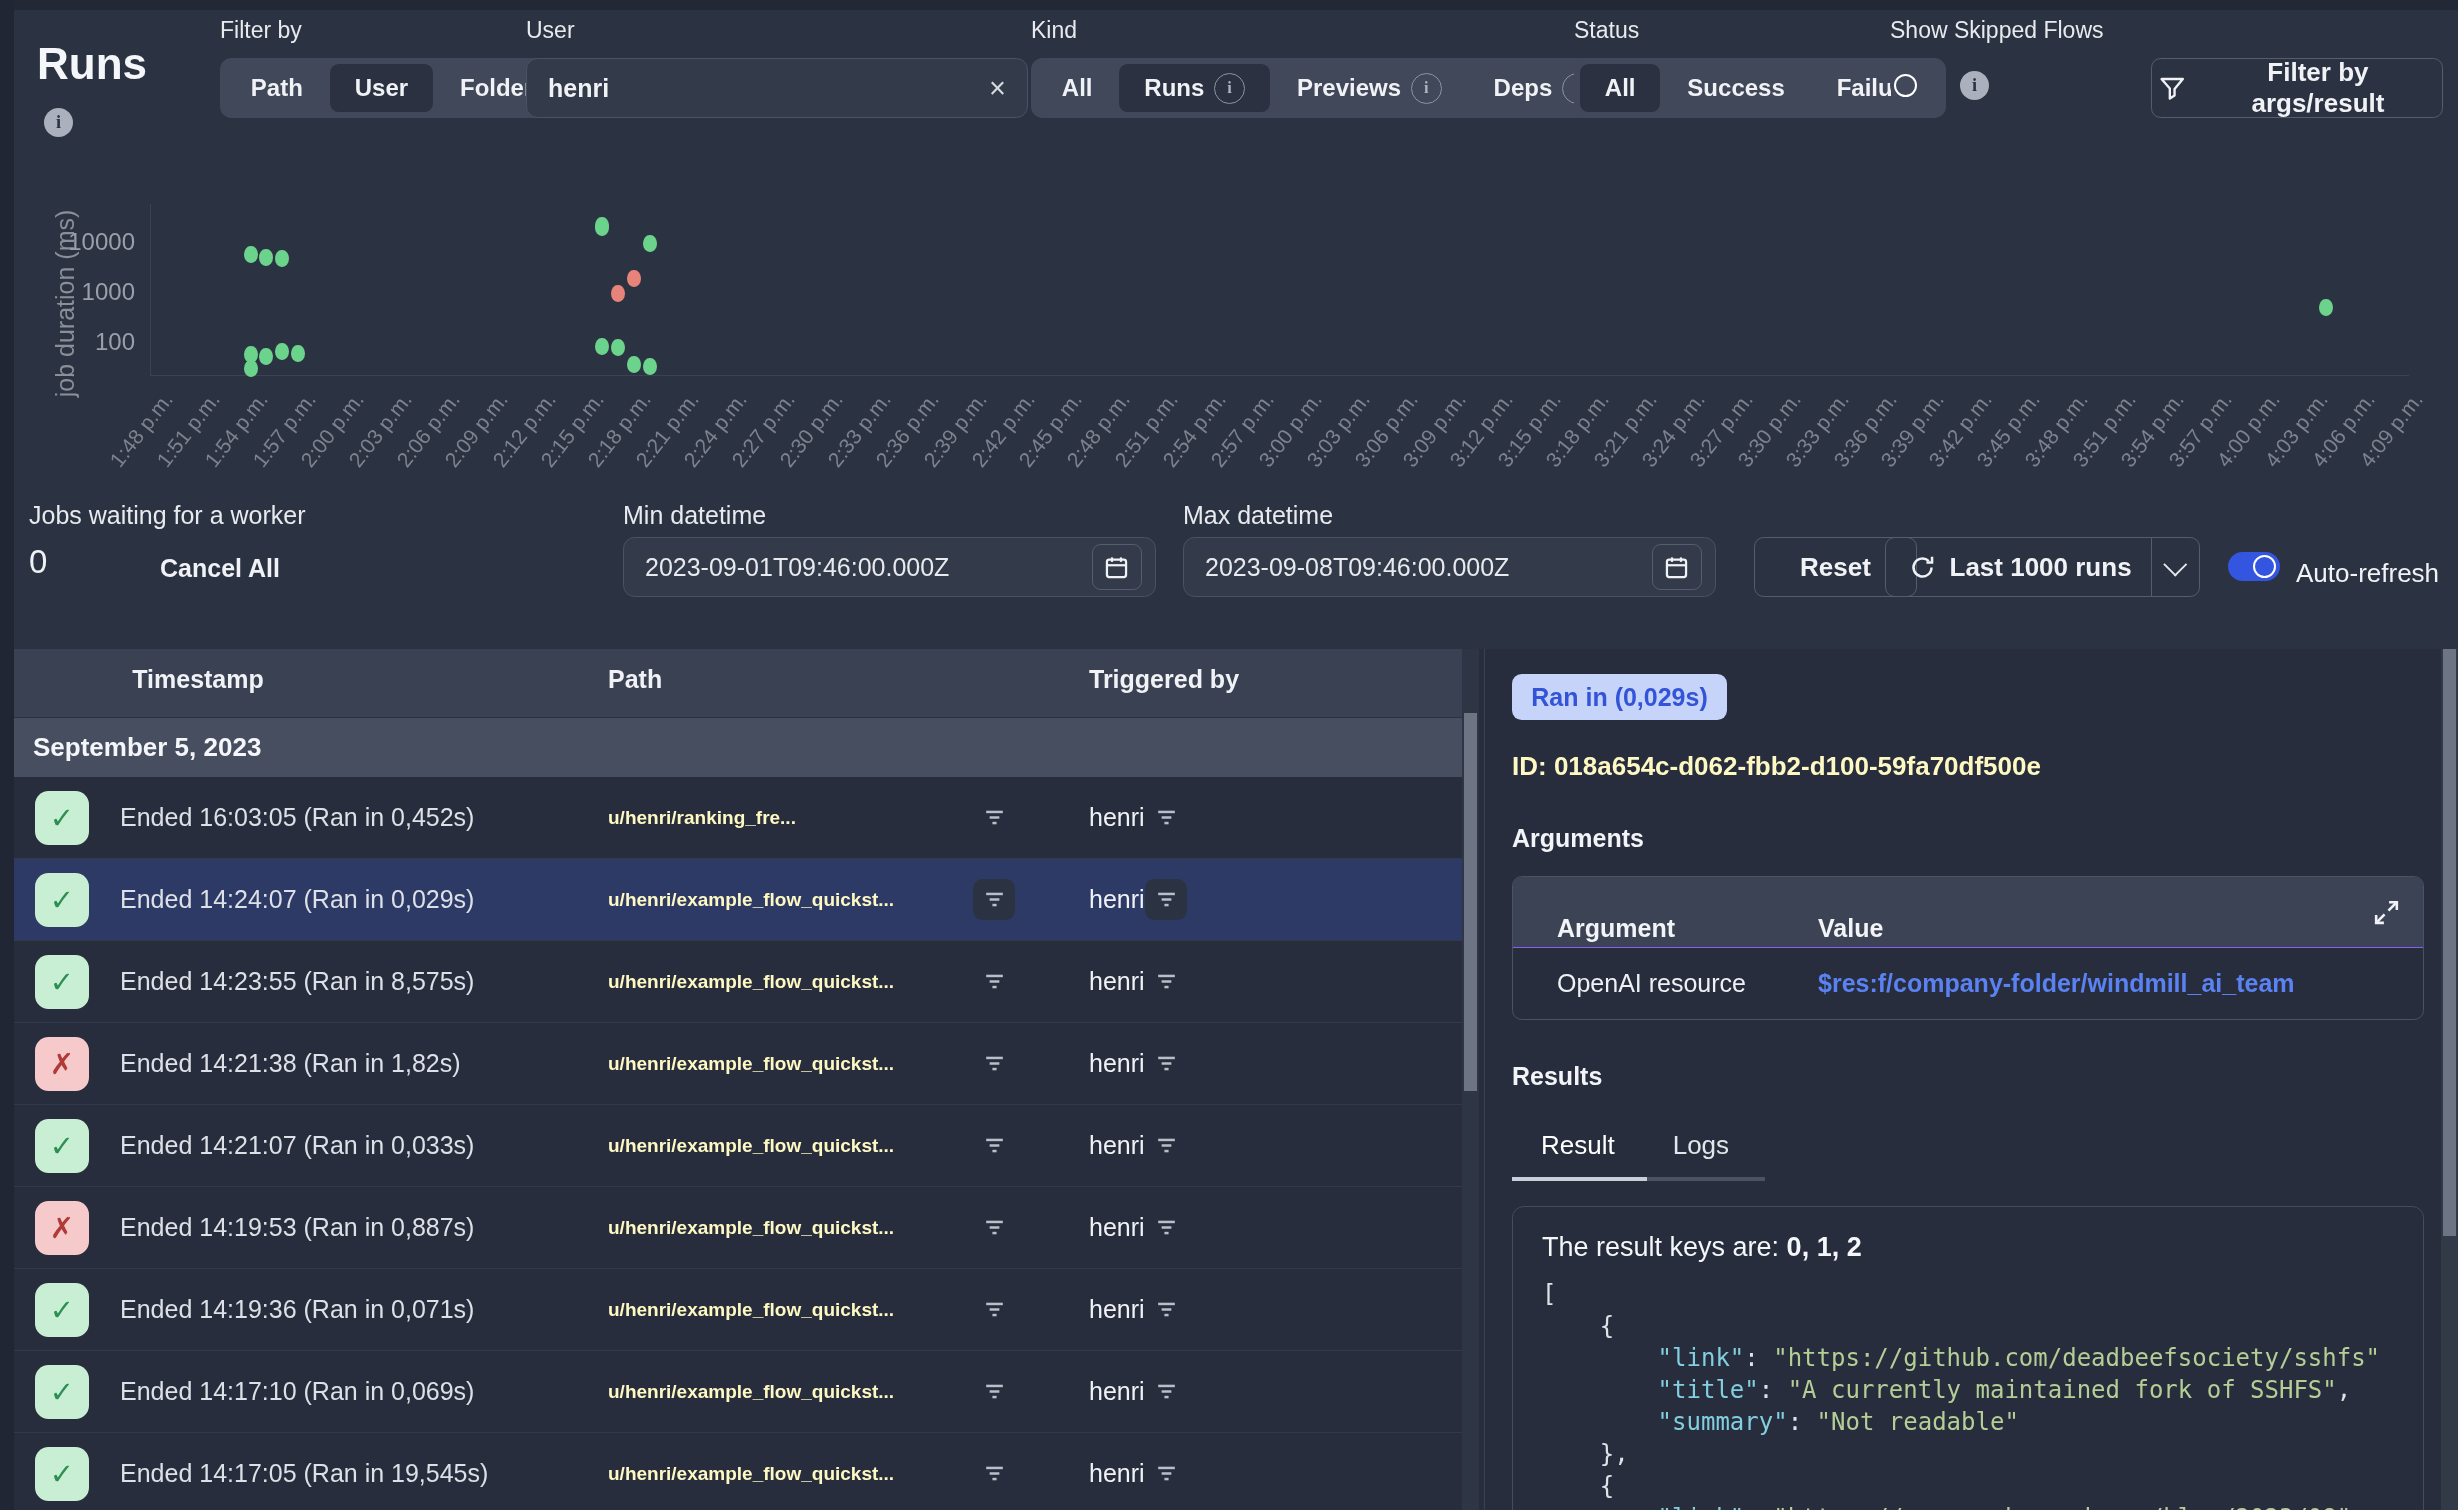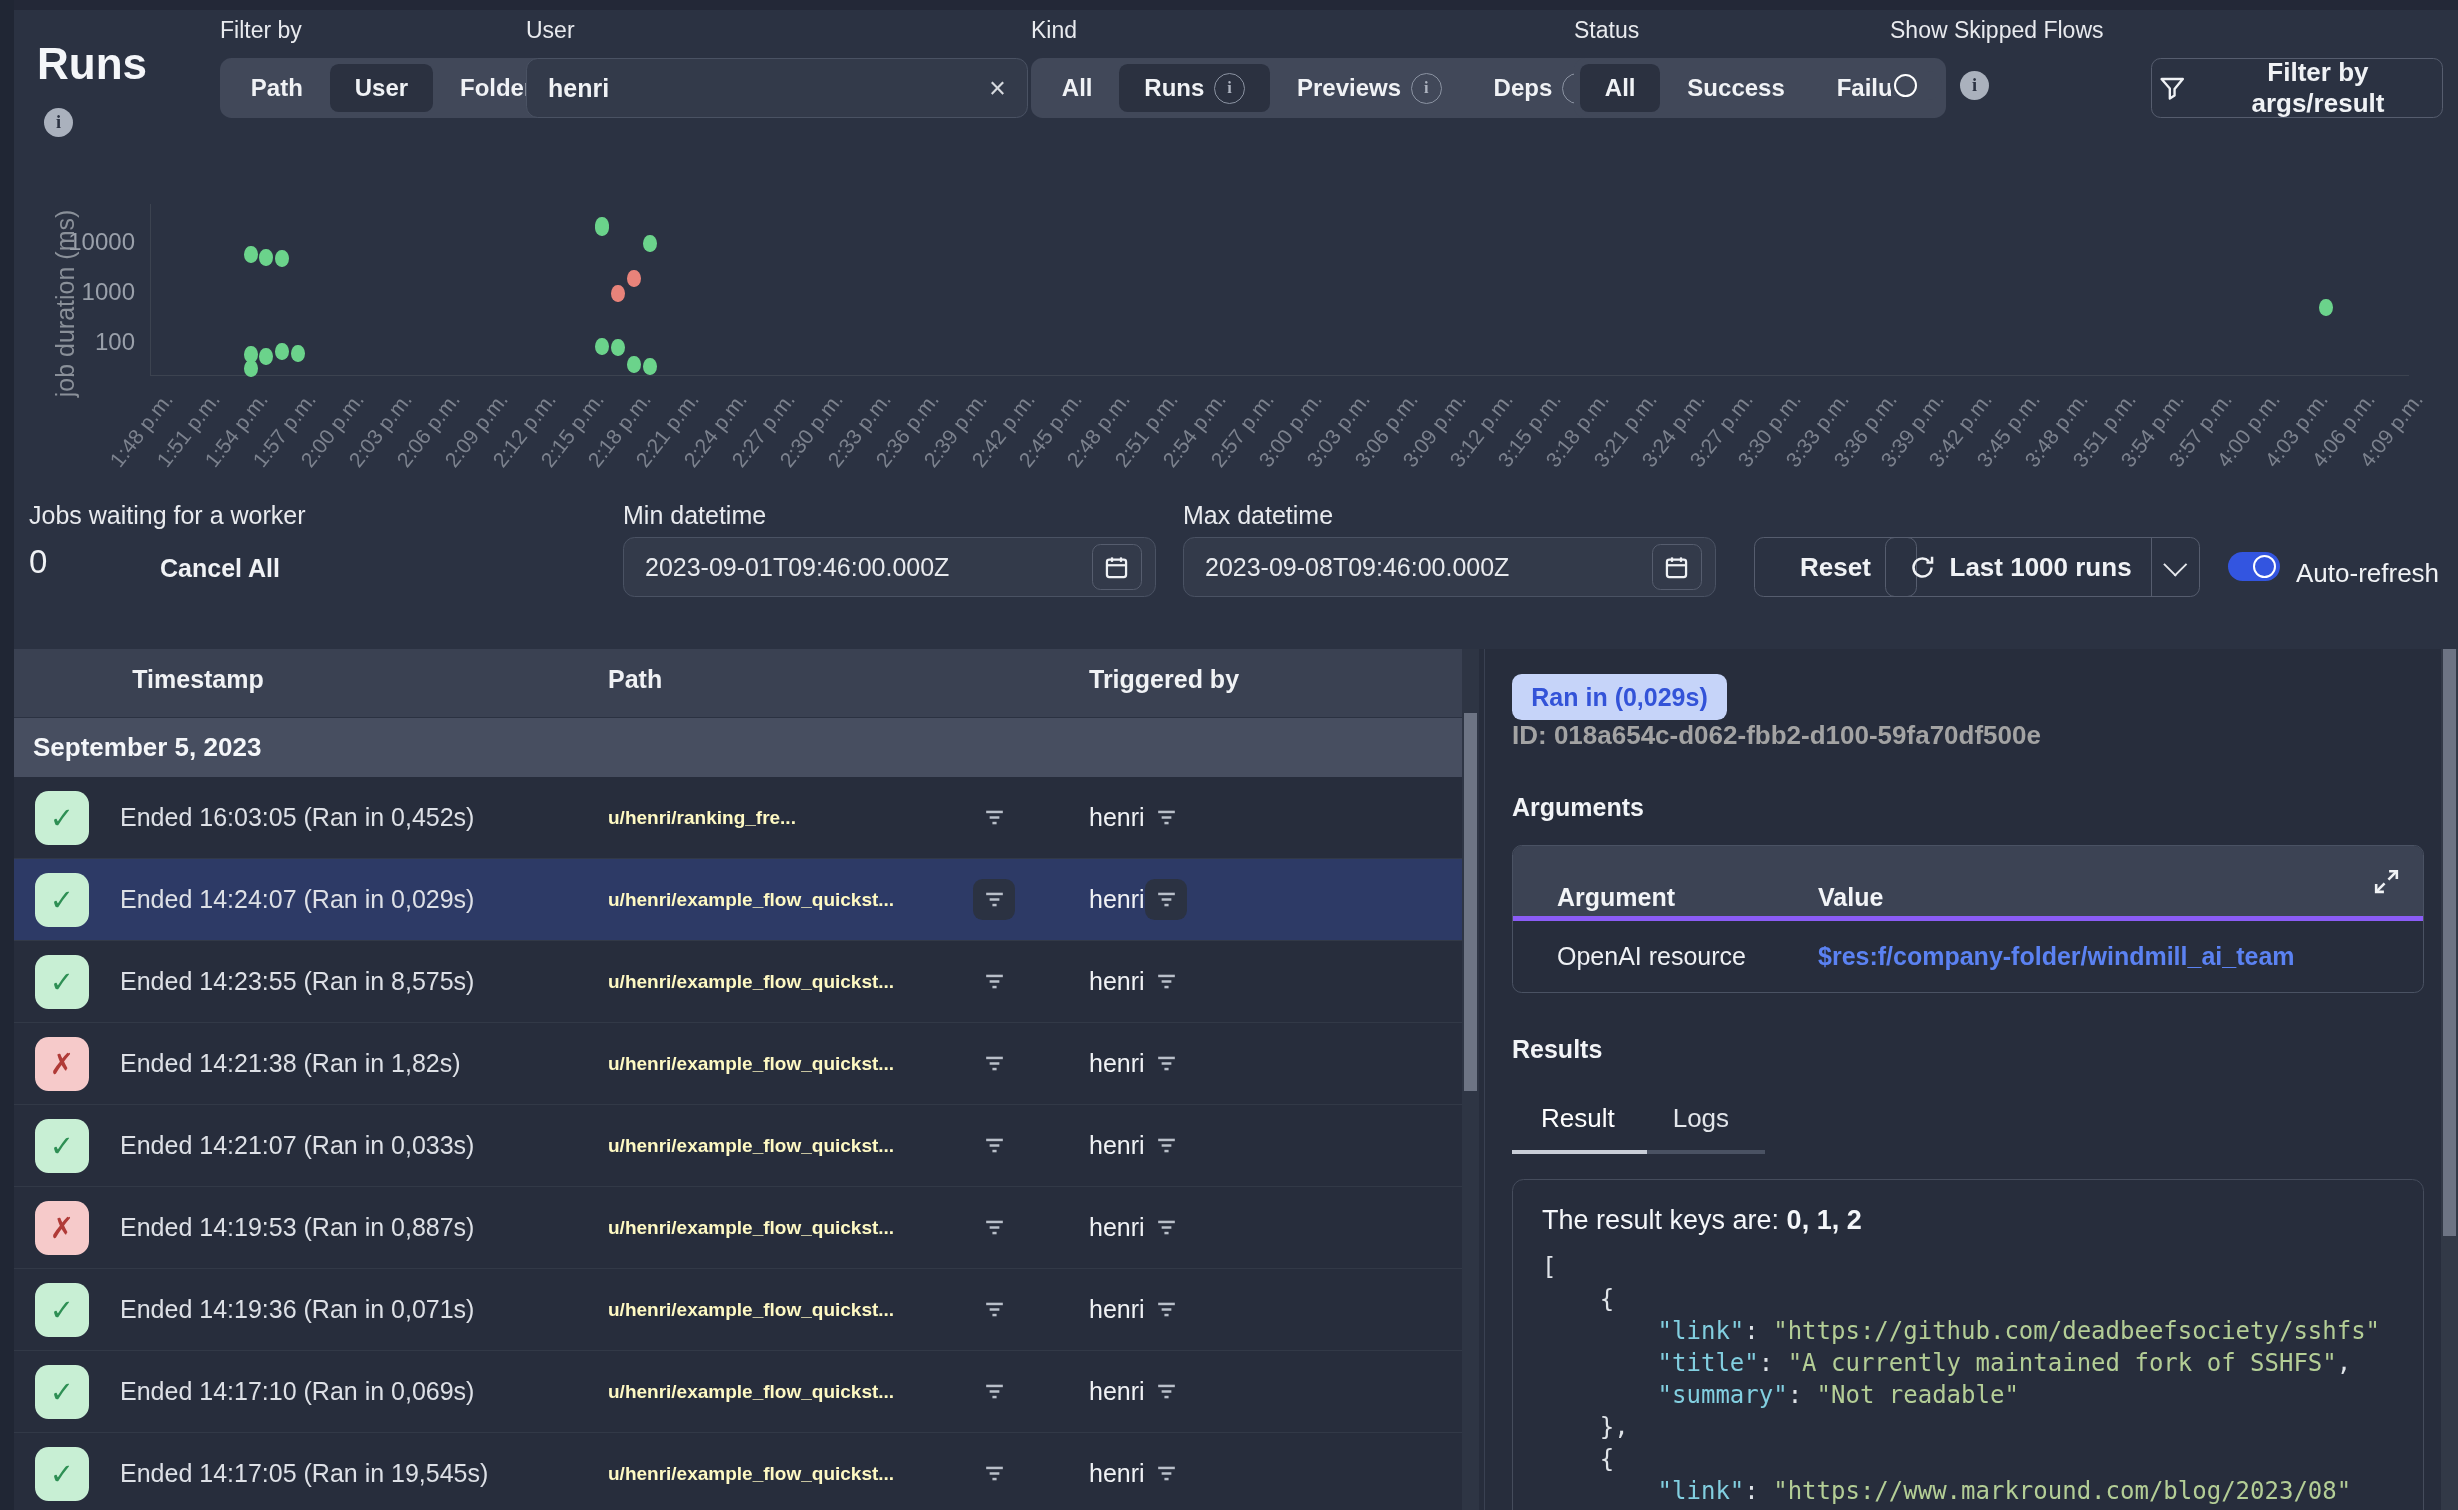--- a/index.html
+++ b/index.html
@@ -87,26 +87,26 @@
       font-size:25px;color:#f0f2f5;}
 
   .vscroll{position:absolute;left:1462px;top:0;width:17.4px;height:861px;background:#2e3544;}
   .vscroll .thumb{position:absolute;left:1.9px;top:64px;width:13.5px;height:378px;background:#6d7484;}
 
   
   .detail{position:absolute;left:1484px;top:0;width:961px;height:861px;background:#272d3c;
       border-left:1.9px solid #3a4152;box-sizing:border-box;padding:25px 0 0 27px;}
   .badge{display:inline-block;background:#c6d4f9;color:#3353d8;font-size:25px;font-weight:bold;
       border-radius:9.7px;padding:8.7px 19.3px;}
-  .idline{font-size:26px;font-weight:bold;color:#a3a3a3;}
+  .idline{margin-top:31px;font-size:26px;font-weight:bold;color:#fef9c3;}
   .dheading{margin-top:42px;font-size:25px;font-weight:bold;color:#f2f4f7;}
   .argtable{position:relative;margin-top:23px;width:912px;border:1.9px solid #4a5263;border-radius:9.7px;
       overflow:hidden;box-sizing:border-box;}
   .argtable .hrow{display:flex;background:#3c4354;height:70px;align-items:center;}
-  .argtable .brow{display:flex;height:71px;align-items:center;border-top:5px solid #8b5cf6;}
+  .argtable .brow{display:flex;height:71px;align-items:center;border-top:1px solid #8b5cf6;}
   .argtable .c1{width:261px;padding-left:44px;font-size:25px;}
   .argtable .c2{flex:1;font-size:25px;}
   .argtable .hrow .c1,.argtable .hrow .c2{font-weight:bold;color:#f2f4f7;margin-top:32px;}
   .argtable .brow .c1{color:#eef0f4;}
   .argvalue{color:#5b82f2;font-weight:bold;}
   .expand{position:absolute;right:21px;top:19.3px;}
   .tabs{display:flex;margin-top:39px;}
   .tab{font-size:26px;padding:0 29px 15.4px 29px;color:#e3e6eb;}
   .tab.active{color:#ffffff;}
   .tabline{display:flex;height:3.9px;width:253px;}

